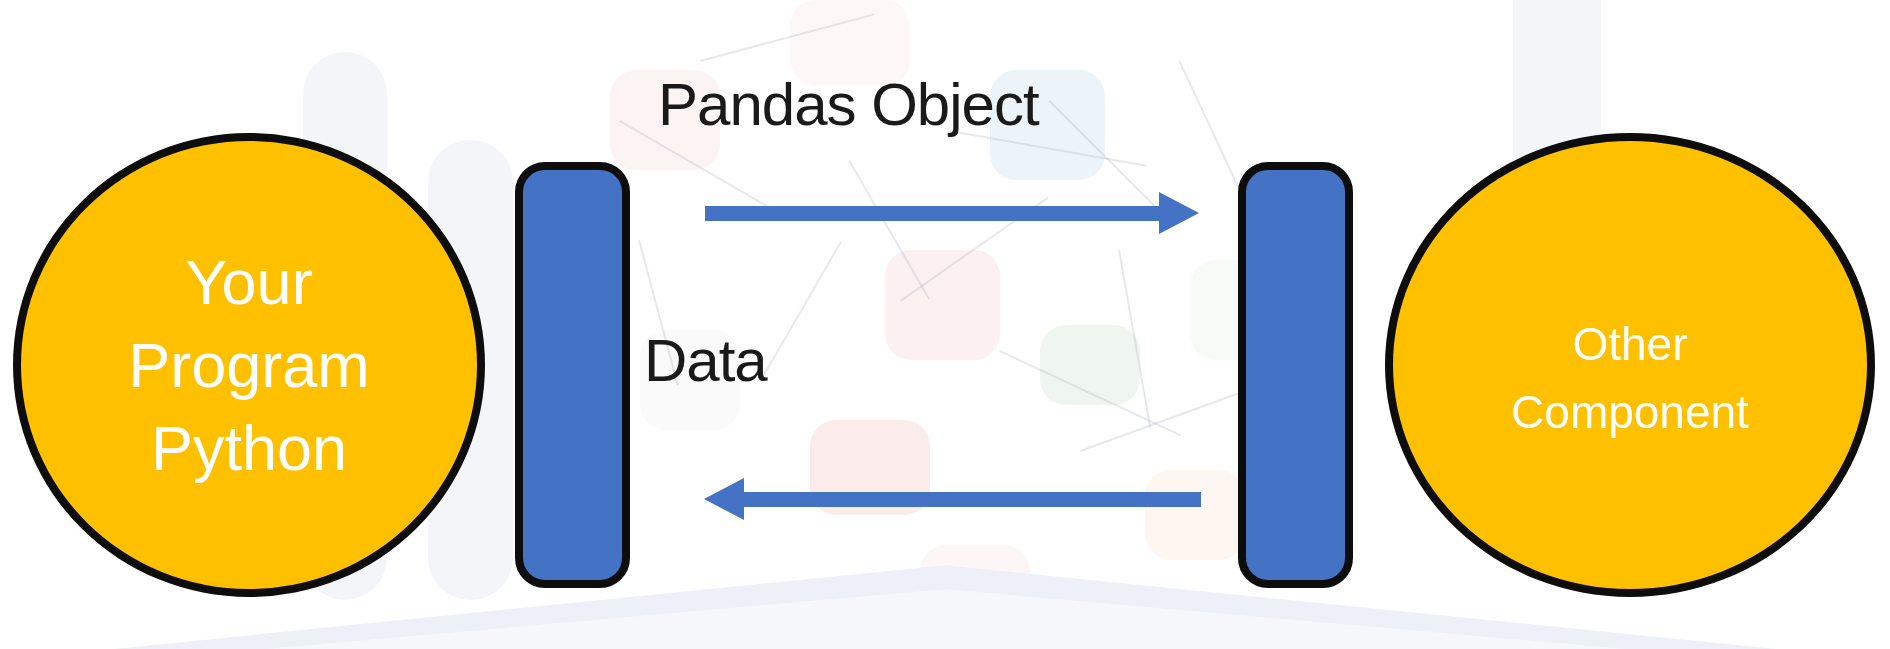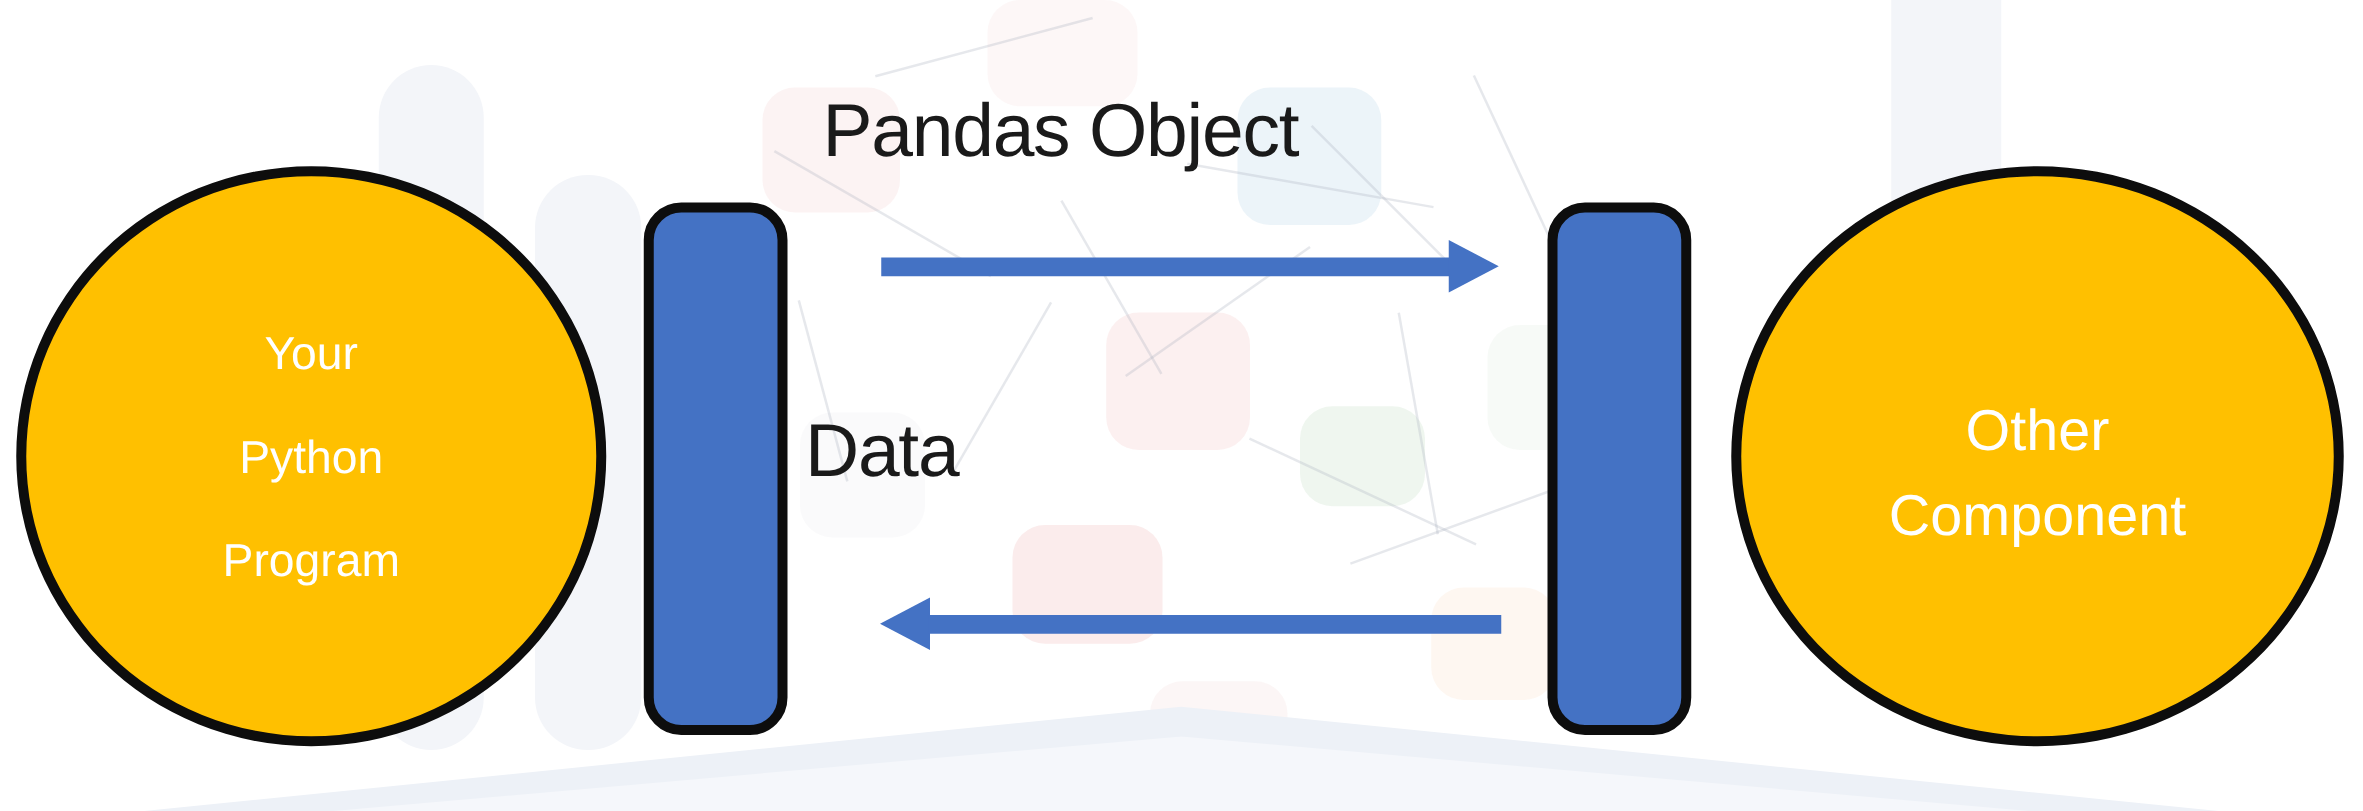--- a/index.html
+++ b/index.html
@@ -39,21 +39,21 @@
     background: var(--node-fill);
     border: 8px solid var(--outline);
     border-radius: 50%;
     display: flex; flex-direction: column;
     align-items: center; justify-content: center;
     text-align: center;
     color: var(--node-text);
   }
   .node.left  { left: 13px;   top: 133px; width: 472px; height: 464px; }
   .node.right { left: 1385px; top: 133px; width: 490px; height: 464px; }
-  .node.left  .node-line { font-size: 37px; line-height: 83px; }
+  .node.left  .node-line { font-size: 63px; line-height: 83px; }
   .node.right .node-line { font-size: 46px; line-height: 68px; }
   .node.right .node-label { transform: translateY(13px); }
   .node-label { display: flex; flex-direction: column; align-items: center; }
 
   .bar {
     position: absolute; z-index: 5;
     top: 162px; width: 115px; height: 426px;
     background: var(--connector);
     border: 8px solid var(--outline);
     border-radius: 30px;
@@ -114,22 +114,22 @@
     <div class="wm wm-line" style="left:640px;top:240px;width:150px;transform:rotate(75deg)"></div>
     <div class="wm wm-line" style="left:1080px;top:450px;width:170px;transform:rotate(-20deg)"></div>
 
     <div class="wm wm-book"></div>
     <div class="wm wm-book2"></div>
   </div>
 
   <div class="node left">
     <div class="node-label">
       <span class="node-line">Your</span>
+      <span class="node-line">Program</span>
       <span class="node-line">Python</span>
-      <span class="node-line">Program</span>
     </div>
   </div>
 
   <div class="node right">
     <div class="node-label">
       <span class="node-line">Other</span>
       <span class="node-line">Component</span>
     </div>
   </div>
 

